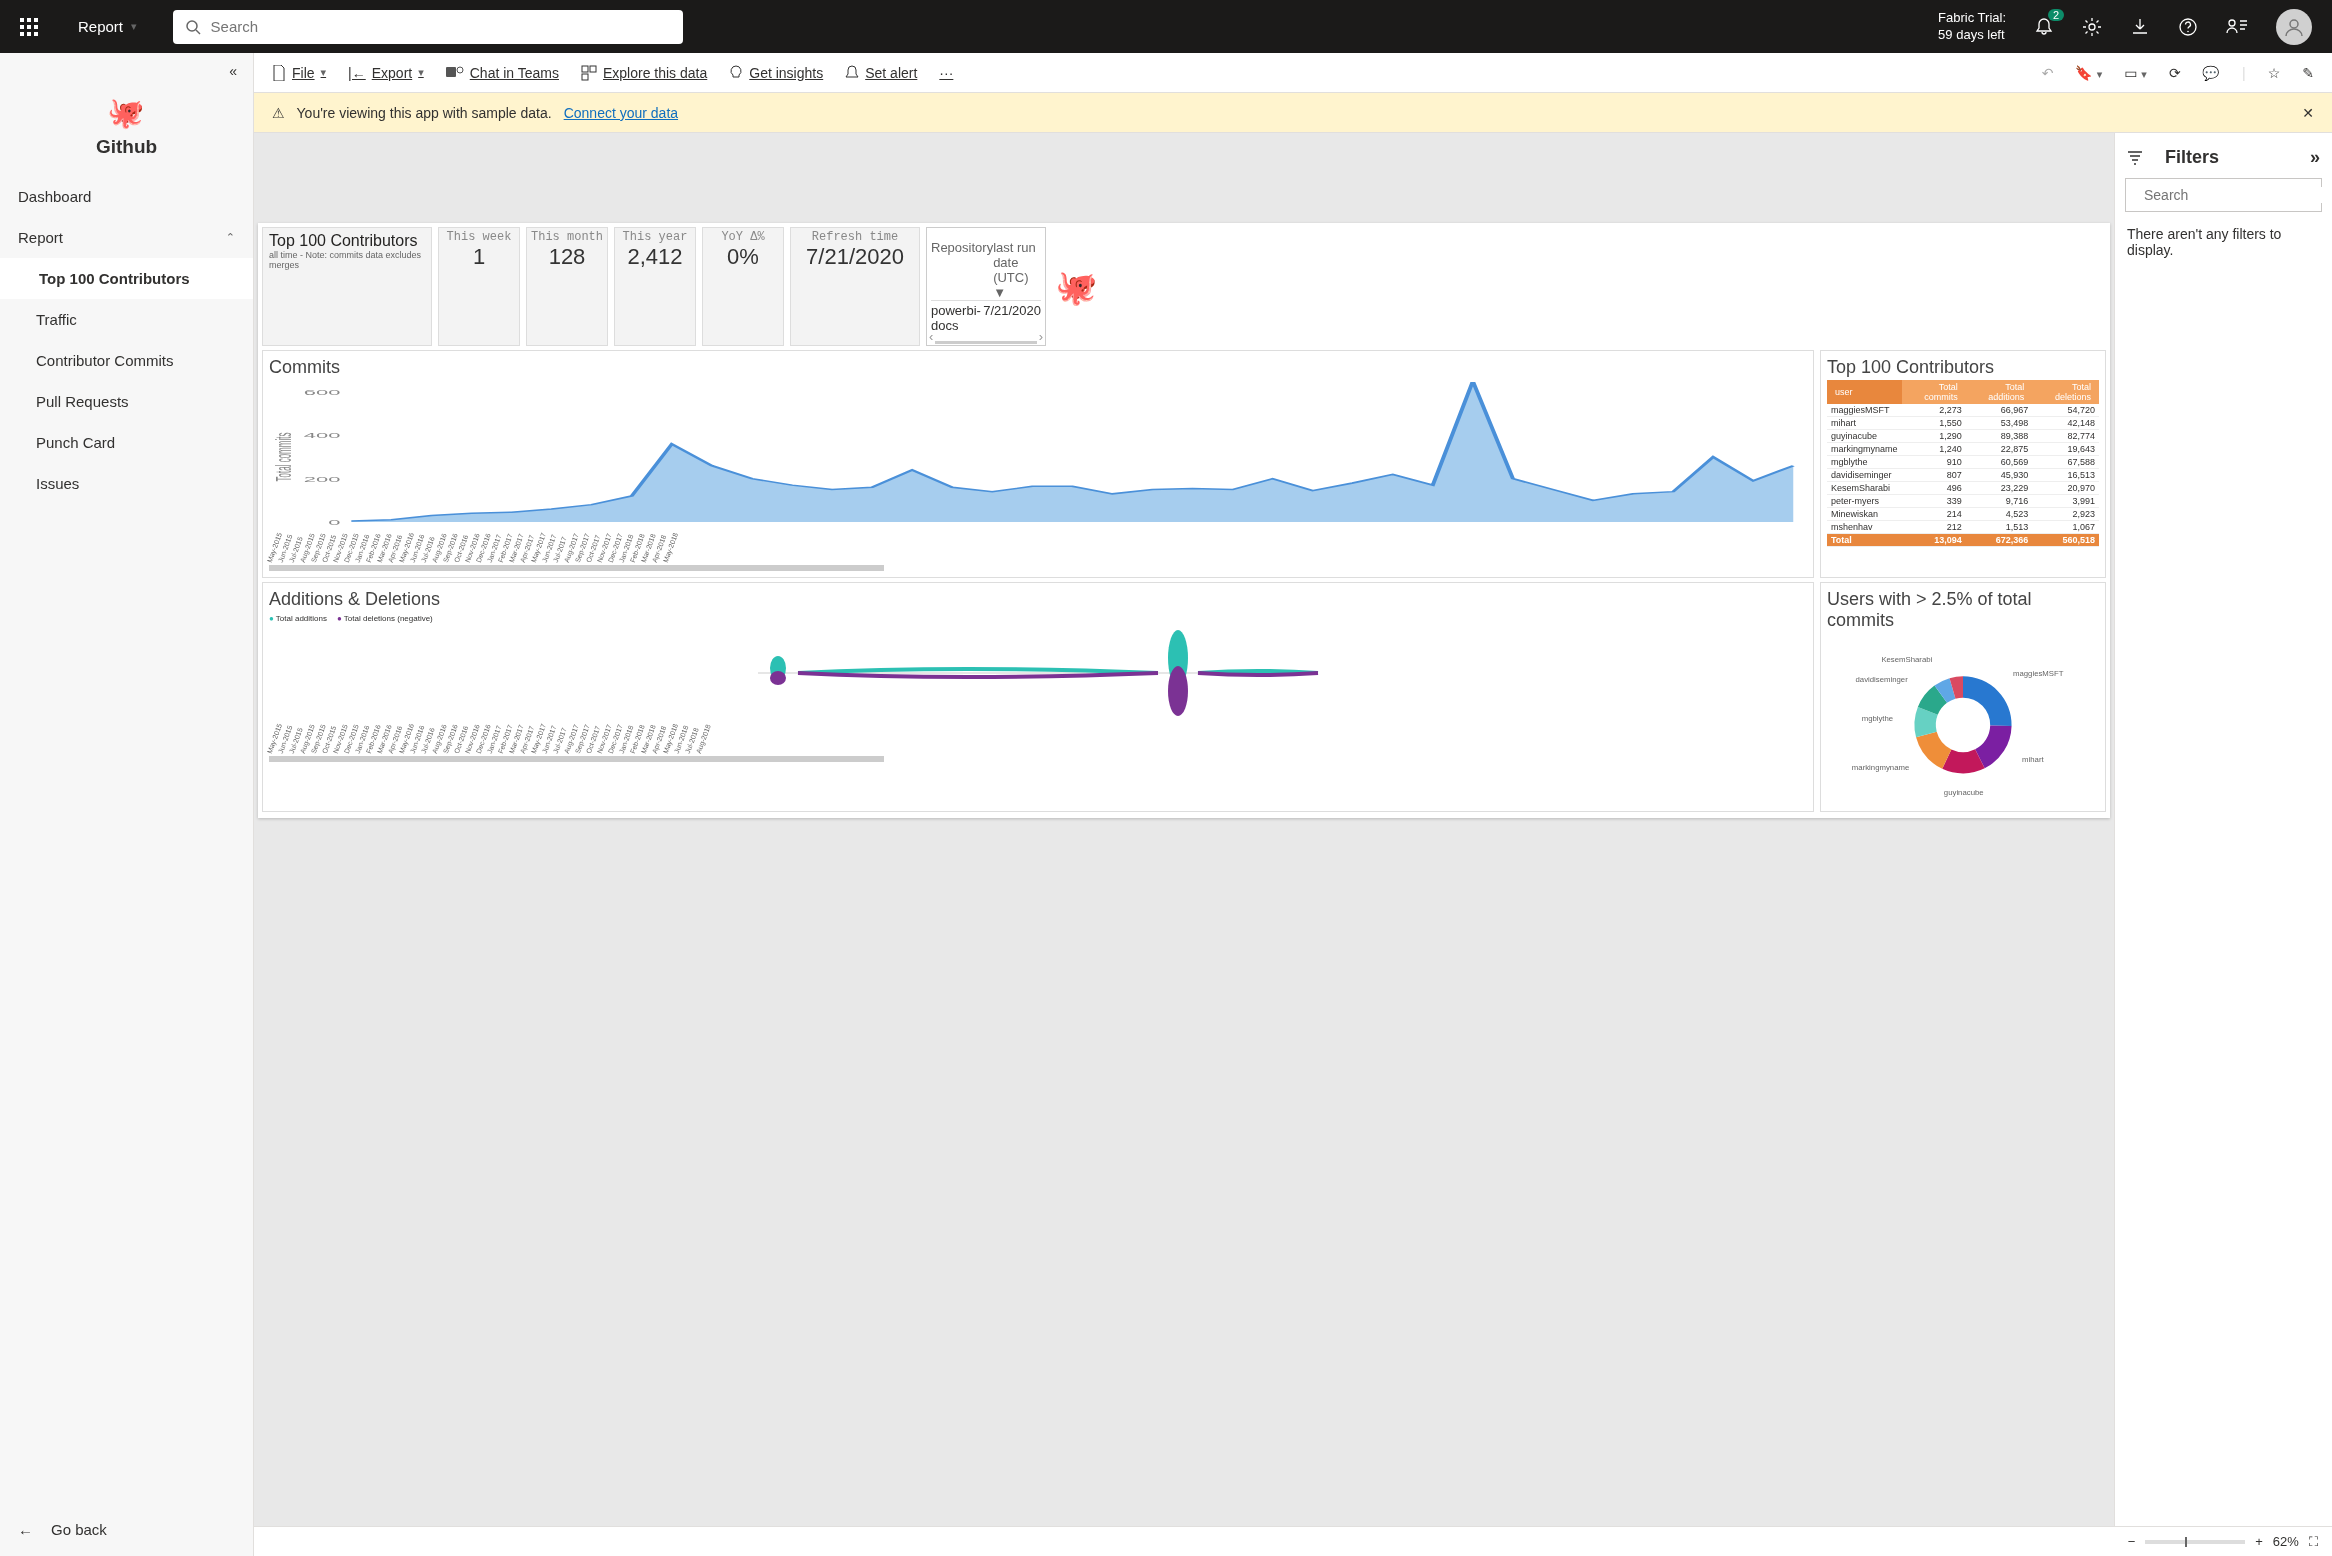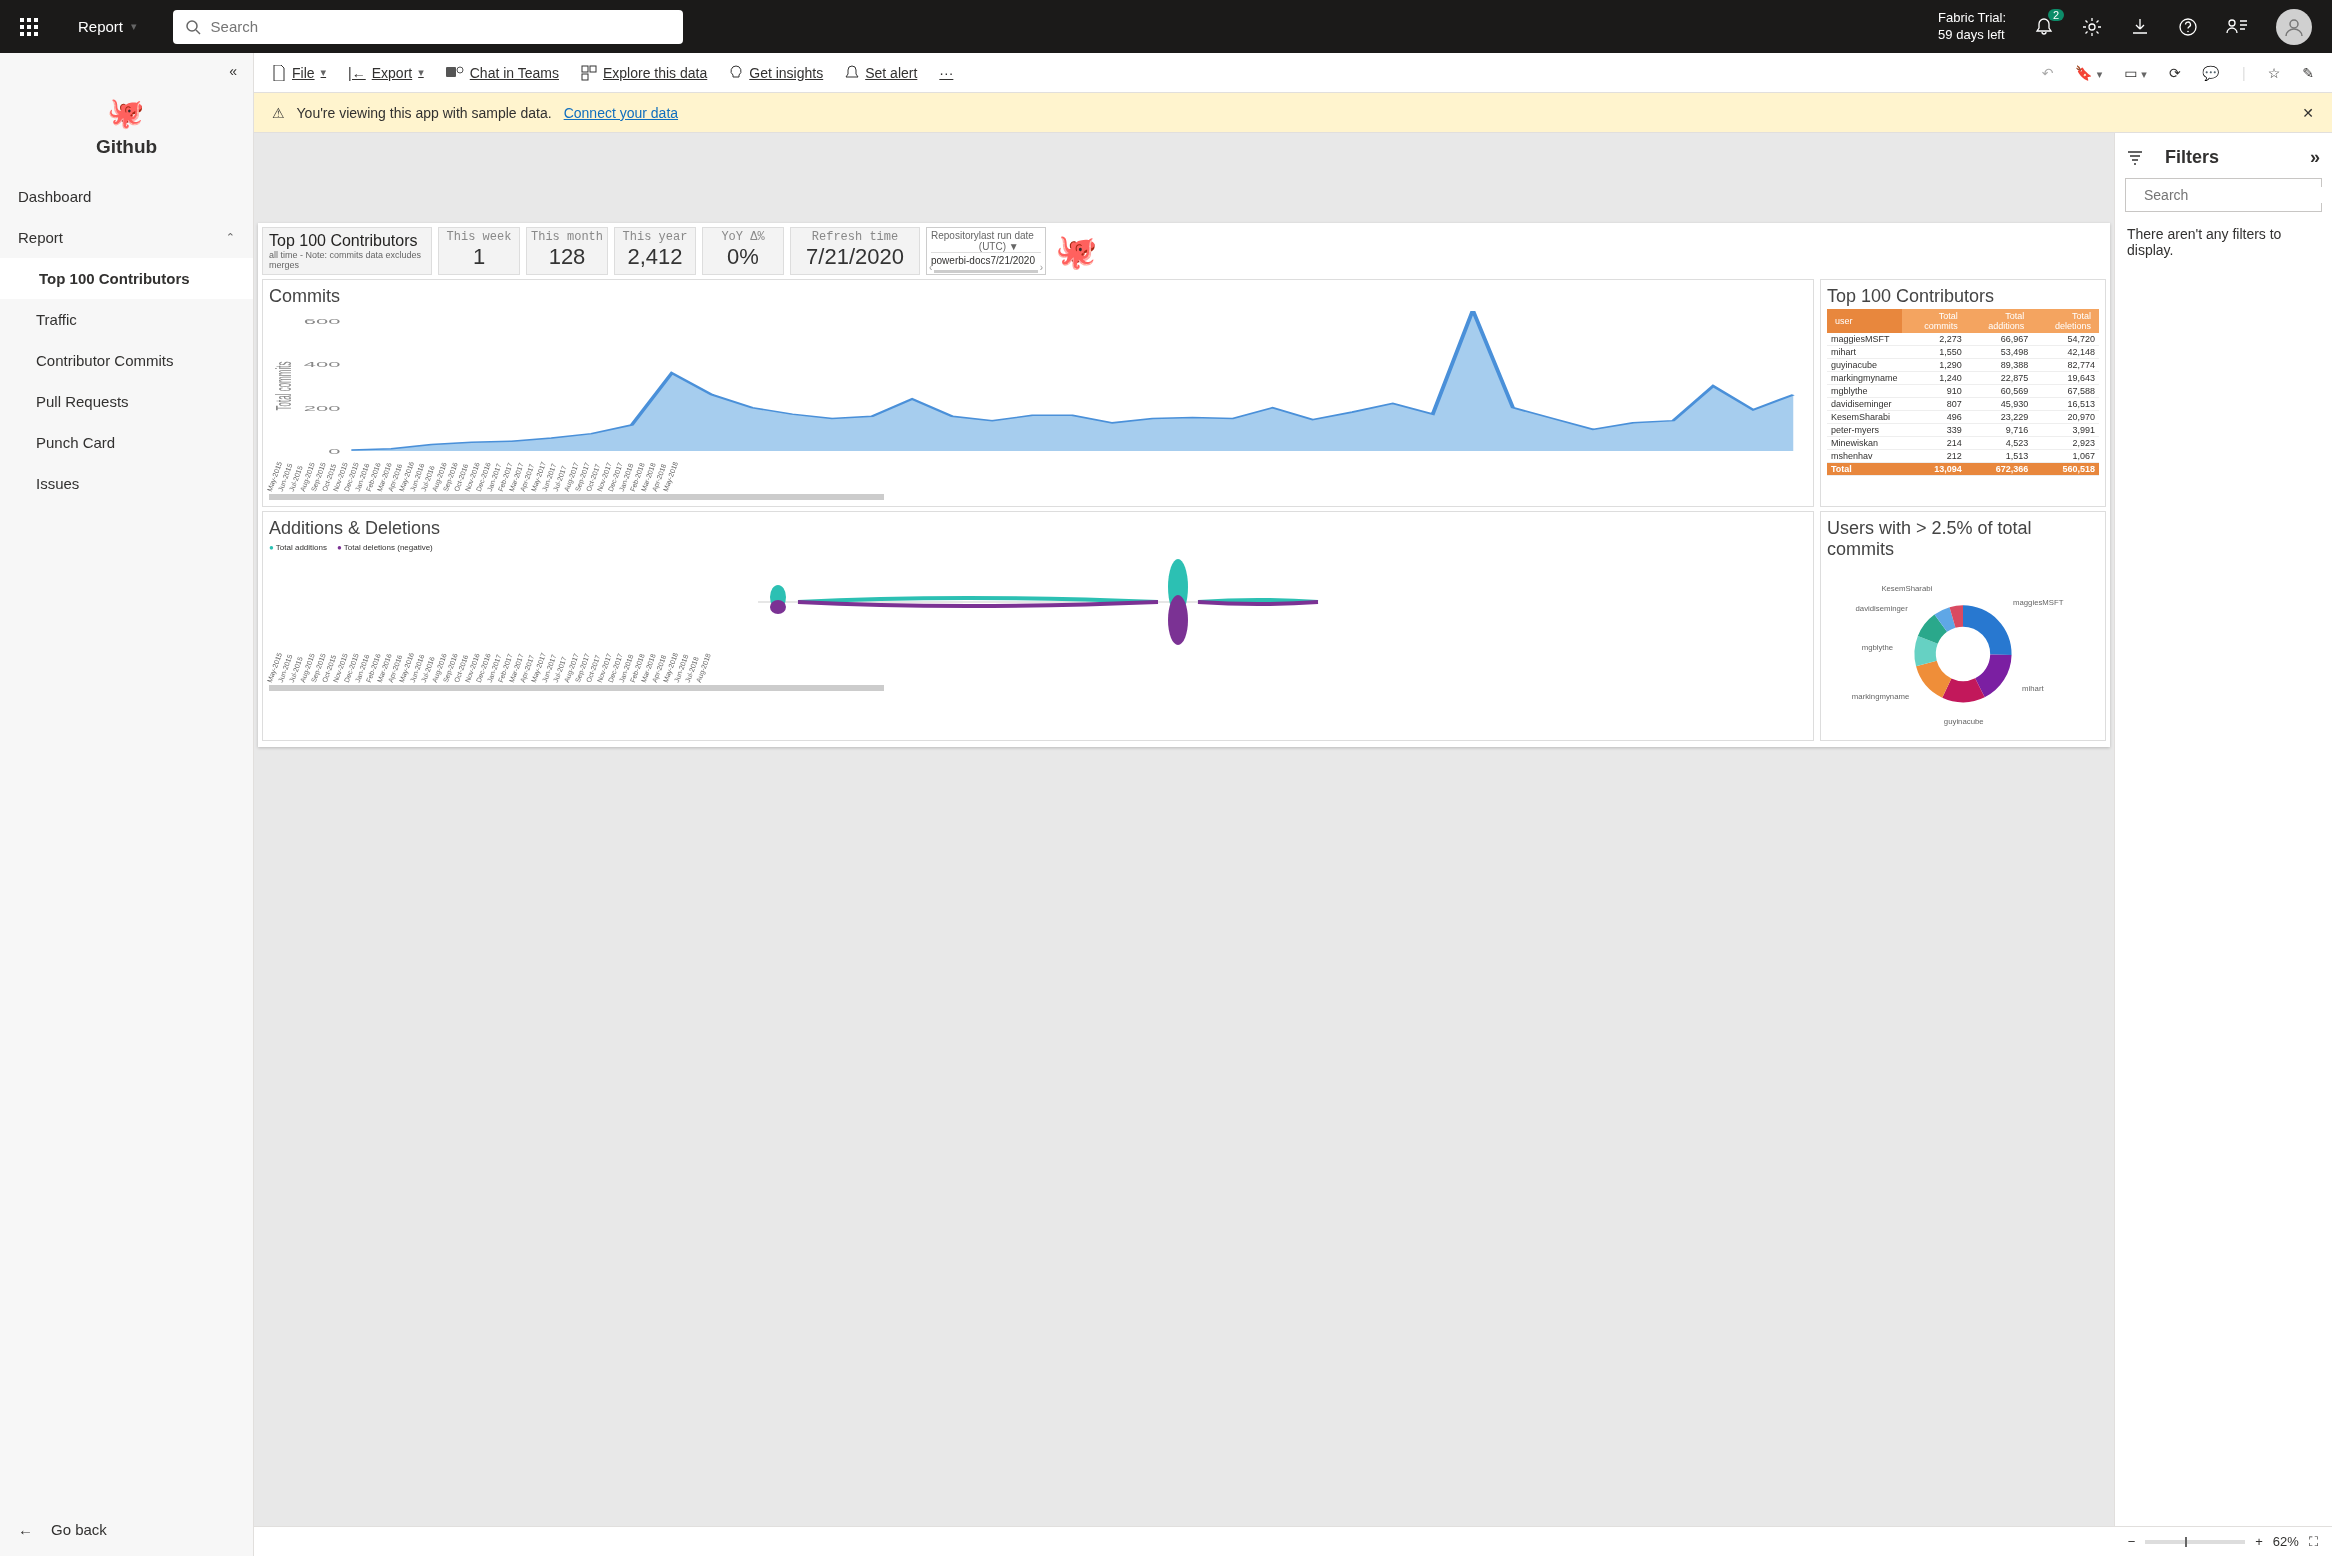--- a/index.html
+++ b/index.html
@@ -57,21 +57,21 @@
 
 
 .kpi-row { display: flex; gap: 6px; padding: 4px; align-items: stretch; }
 .kpi-title-box { flex: 0 0 170px; padding: 4px 6px; background:#f3f3f3; border:1px solid #ddd;}
 .kpi-title-box .t { font-size: 16px; color: #252423; }
 .kpi-title-box .s { font-size: 9px; color: #666; }
 .kpi { flex: 0 0 82px; background: #f3f3f3; border:1px solid #ddd; text-align: center; padding: 2px; }
 .kpi .label { font-size: 12px; color: #888; font-family: Liberation Mono, monospace; }
 .kpi .val { font-size: 22px; color: #333; }
 .kpi.big { flex: 0 0 130px; }
-.repo-box { flex: 0 0 120px; background:#fff; border:1px solid #ccc; font-size:10px; padding:2px 4px; position:relative;}
+.repo-box { flex: 0 0 120px; background:#fff; border:1px solid #ccc; font-size:13px; padding:12px 4px; position:relative;}
 .repo-box .hdr { display:flex; justify-content:space-between; color:#666; border-bottom:1px solid #ddd; }
 .repo-box .row { display:flex; justify-content:flex-start; margin-top:2px;}
 .gh-big { flex: 0 0 50px; display:flex; align-items:center; justify-content:center; font-size:34px;}
 
 
 .mid-row { display:flex; gap:6px; padding:0 4px 4px; }
 .tile { background:#fff; border:1px solid #ddd; padding:6px; }
 .tile-title { font-size:18px; color:#444; margin-bottom:4px; }
 .commits-tile { flex: 1; }
 .contrib-tile { flex: 0 0 286px; display:flex; flex-direction:column;}

